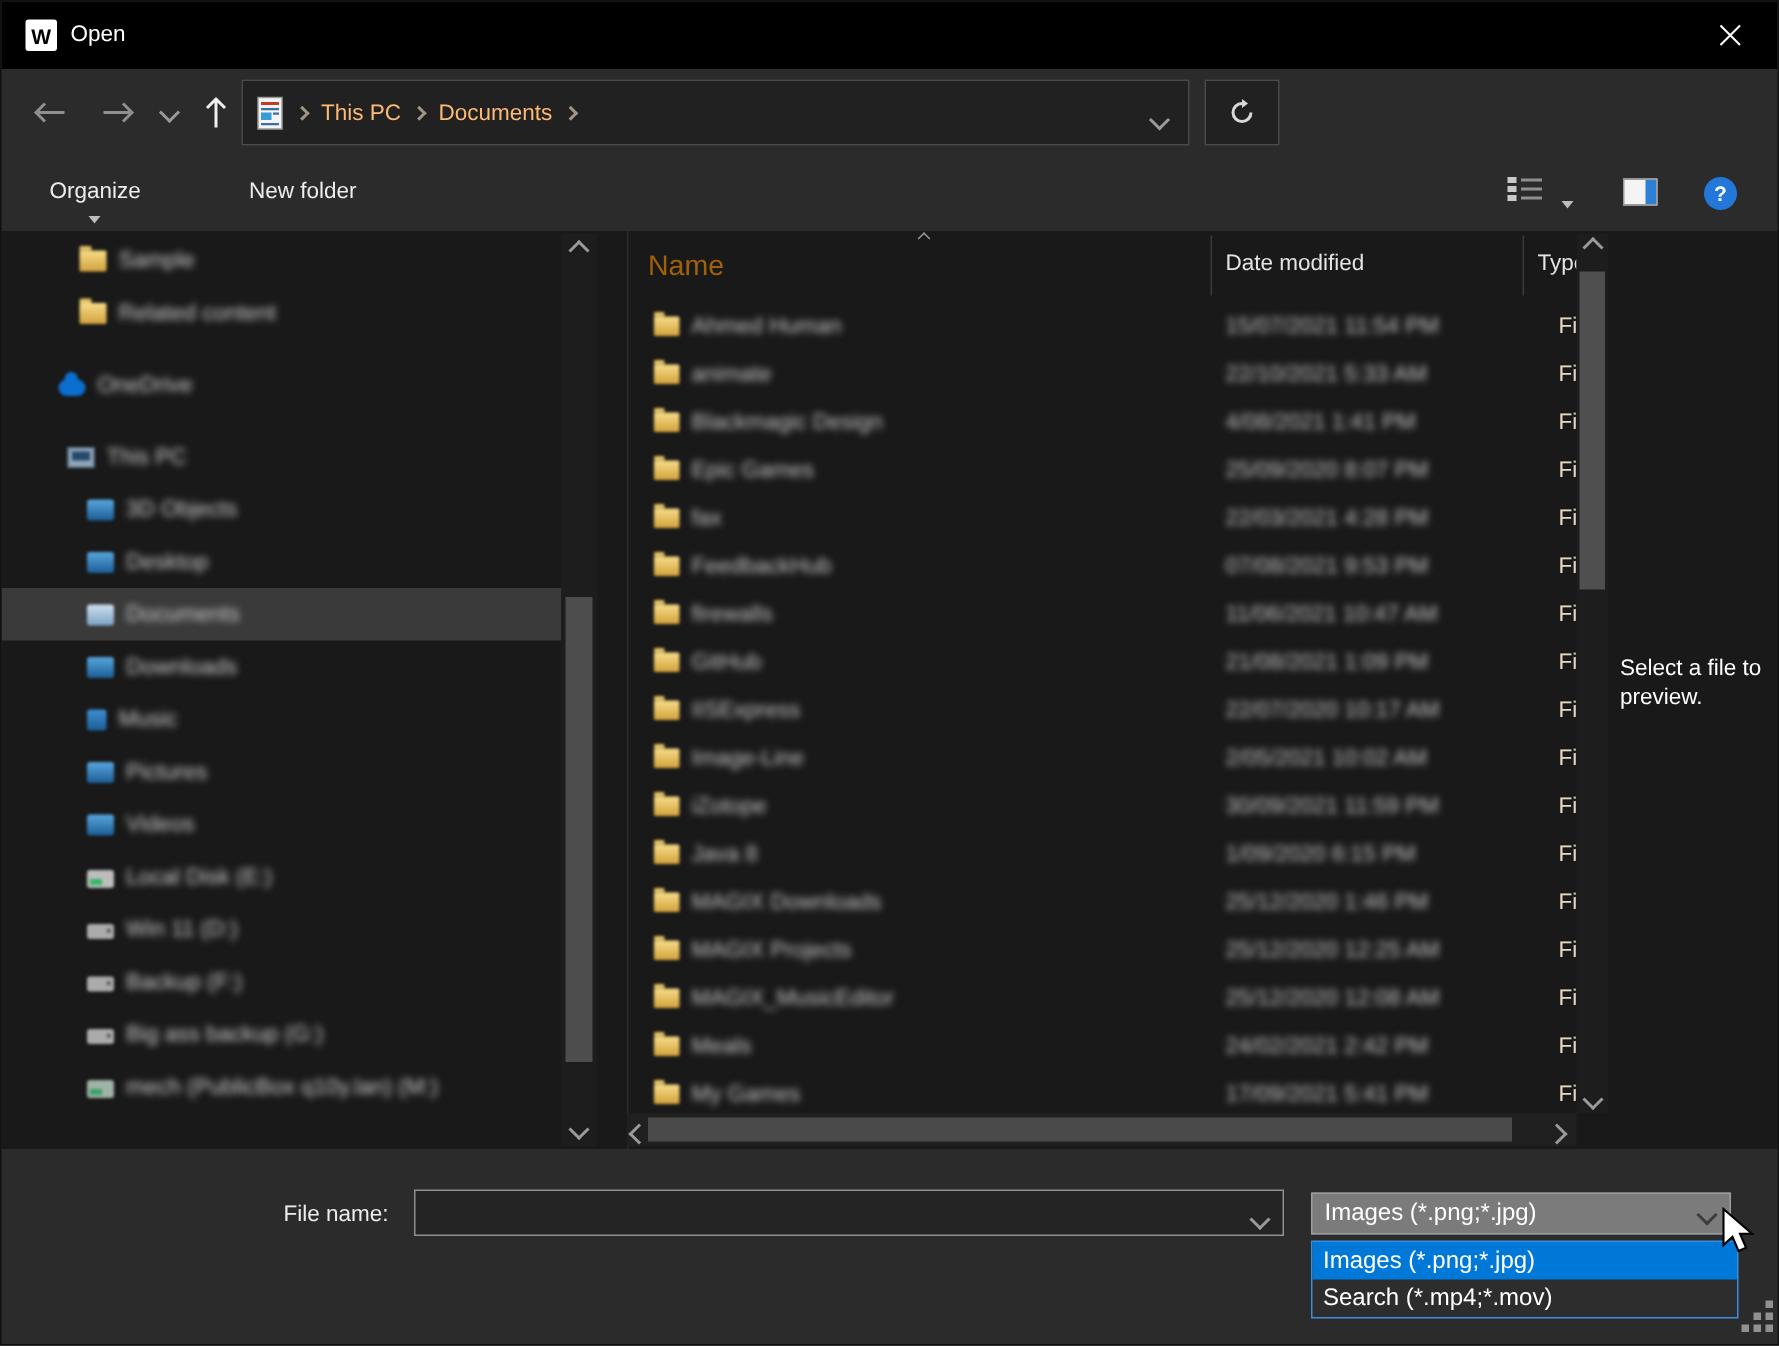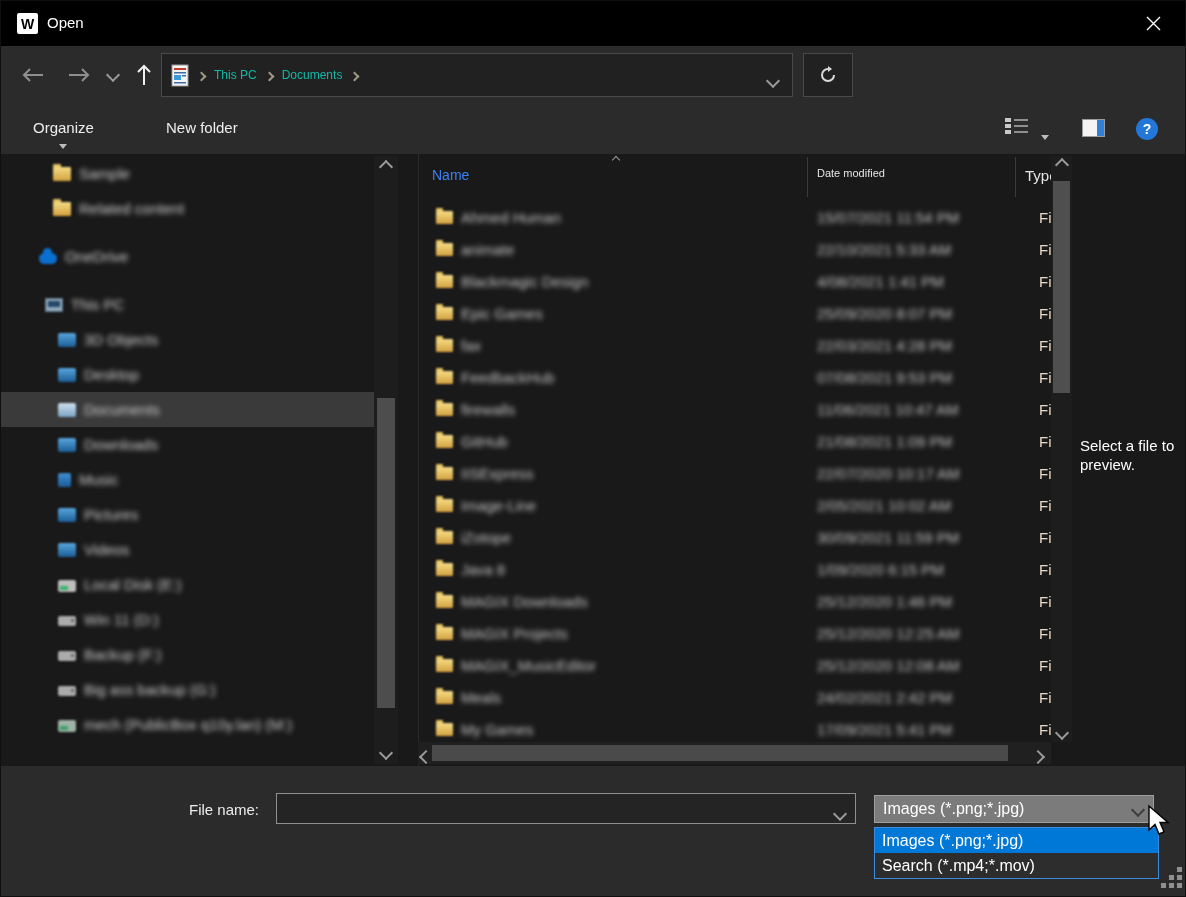--- a/index.html
+++ b/index.html
@@ -20,21 +20,21 @@
   .chev{display:inline-block;width:8px;height:8px;border-right:2px solid #9a9a9a;border-bottom:2px solid #9a9a9a;}
   .chev.down{transform:rotate(45deg);}
   .chev.up{transform:rotate(-135deg);}
   .chev.left{transform:rotate(135deg);}
   .chev.right{transform:rotate(-45deg);}
   .chev.small{width:5px;height:5px;}
   .addressbar{position:absolute;left:160px;top:7px;width:632px;height:44px;background:#212121;border:1px solid #4a4a4a;
     box-sizing:border-box;display:flex;align-items:center;}
   .doc-icon{margin-left:9px;flex:none;}
   .crumb-sep{margin:0 9px;}
-  .crumb{font-size:12px;color:#14b8a6;white-space:nowrap;}
+  .crumb{font-size:15px;color:#fdba74;white-space:nowrap;}
   .addr-chev{position:absolute;right:14px;top:18px;}
   .refresh-btn{position:absolute;left:802px;top:7px;width:50px;height:44px;border:1px solid #4a4a4a;background:#212121;
     box-sizing:border-box;display:flex;align-items:center;justify-content:center;}
   .searchbox{position:absolute;left:883px;top:7px;width:286px;height:44px;border:1px solid #4a4a4a;background:#212121;
     box-sizing:border-box;display:flex;align-items:center;}
   .searchbox input{background:transparent;border:none;outline:none;color:#f0f0f0;font-size:15px;
     font-family:"Liberation Sans",sans-serif;width:220px;}
   .searchbox input::placeholder{color:#8f8f8f;}
   
   .toolbar{position:absolute;left:0;top:102px;width:100%;height:51px;background:#2b2b2b;}
@@ -76,22 +76,22 @@
   .titem[data-icon="drive"] .ticon::before{content:"";position:absolute;right:2px;top:3px;width:3px;height:3px;border-radius:50%;background:#5c5c5c;}
   .titem[data-icon="disk-net"] .ticon{background:#9fb3a6;border-radius:2px;height:12px;margin-top:2px;}
   .titem[data-icon="disk-net"] .ticon::before{content:"";position:absolute;left:2px;bottom:2px;width:8px;height:4px;background:#3da06b;}
   
   .side-scroll{position:absolute;left:373px;top:2px;width:24px;height:608px;background:#1d1d1d;}
   .scroll-arrow{position:absolute;left:0;width:24px;height:18px;display:flex;align-items:center;justify-content:center;}
   .side-thumb{position:absolute;left:3px;top:242px;width:18px;height:310px;background:#4d4d4d;}
   
   .flist{position:absolute;left:417px;top:0;width:633px;height:612px;border-left:1px solid #2a2a2a;}
   .fheader{position:absolute;left:0;top:0;width:100%;height:44px;}
-  .fheader .hname{position:absolute;left:13px;top:13px;font-size:14px;color:#3b82f6;}
-  .fheader .hdate{position:absolute;left:398px;top:13px;font-size:11px;color:#e4e4e4;}
+  .fheader .hname{position:absolute;left:13px;top:13px;font-size:19px;color:#a16207;}
+  .fheader .hdate{position:absolute;left:398px;top:13px;font-size:15px;color:#e4e4e4;}
   .fheader .htype{position:absolute;left:606px;top:13px;font-size:15px;color:#e4e4e4;width:26px;overflow:hidden;white-space:nowrap;}
   .hsep{position:absolute;top:3px;width:1px;height:40px;background:#3a3a3a;}
   .sort-caret{position:absolute;left:194px;top:-5px;}
   .rows{position:absolute;left:0;top:47px;width:100%;}
   .frow{height:32px;display:flex;align-items:center;position:relative;}
   .ficon{width:17px;height:13px;margin-left:17px;flex:none;position:relative;filter:blur(1.1px);
     background:linear-gradient(180deg,#f6dc85,#d2a13f);border-radius:1px;}
   .ficon::before{content:"";position:absolute;left:0;top:-3px;width:7px;height:3px;background:#e5c262;border-radius:1px 1px 0 0;}
   .fname{font-size:15px;color:#c6c6c6;margin-left:8px;filter:blur(2.6px);white-space:nowrap;}
   .fdate{position:absolute;left:398px;font-size:15px;color:#c6c6c6;filter:blur(2.6px);white-space:nowrap;}

